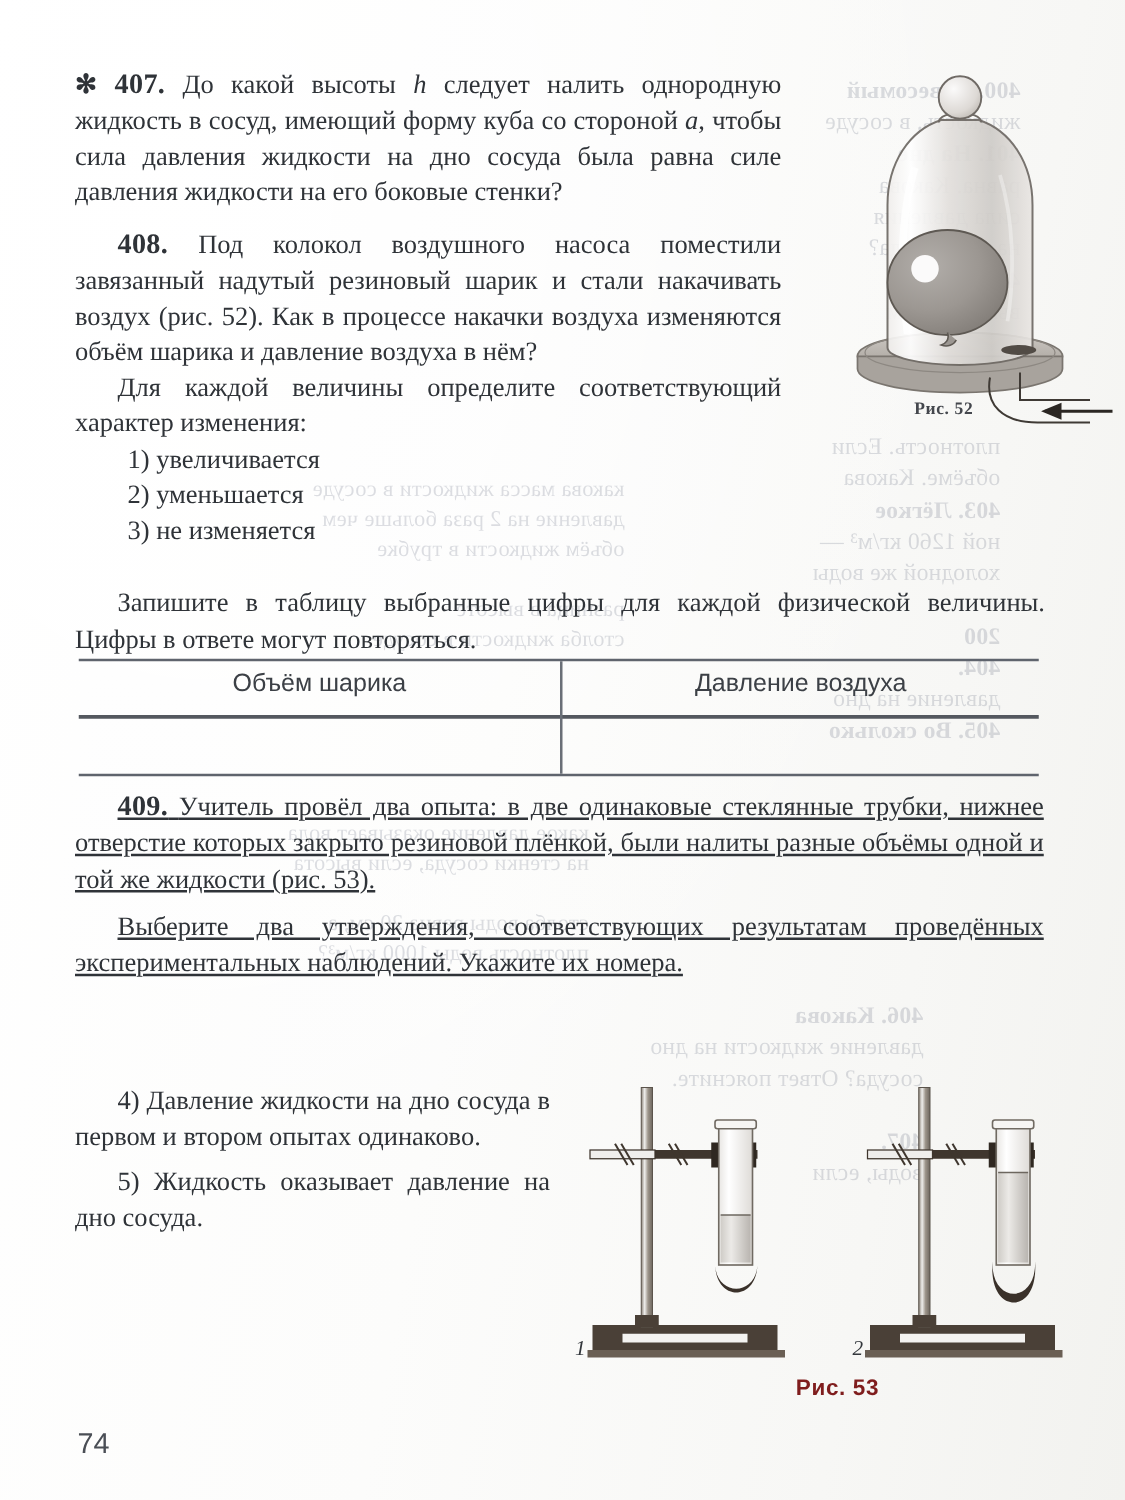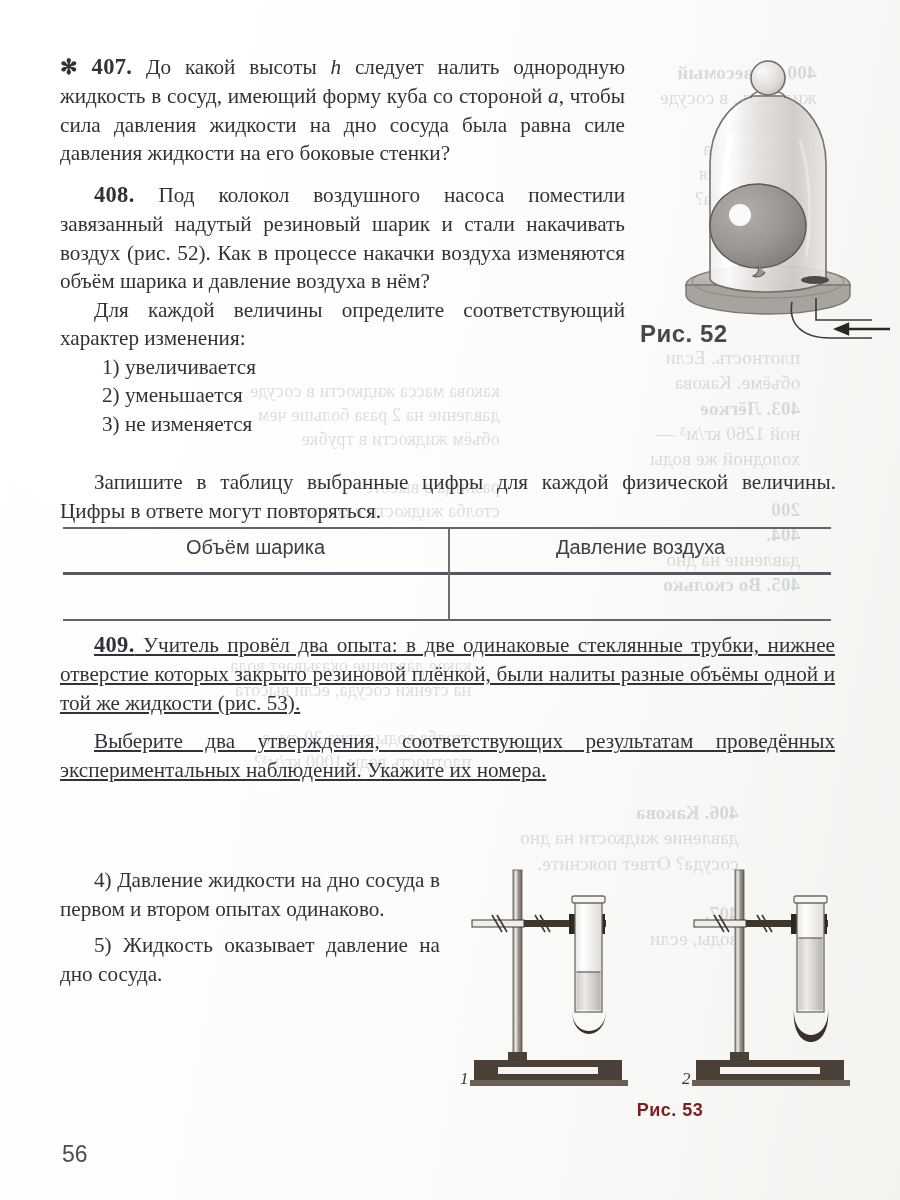--- a/index.html
+++ b/index.html
@@ -78,24 +78,24 @@
     left: 640px;
     top: 52px;
     width: 256px;
     height: 300px;
   }
   #fig52-caption {
     position: absolute;
     left: 640px;
     top: 320px;
     width: 230px;
-    text-align: left;
-    font-family: Liberation Sans, sans-serif;
+    text-align: center;
+    font-family: Liberation Serif, serif;
     font-weight: bold;
-    font-size: 24px;
+    font-size: 14px;
     color: #44474d;
     letter-spacing: .5px;
   }
 
   
   #ans-table {
     position: absolute;
     left: 63px;
     top: 527px;
     width: 768px;
@@ -426,15 +426,15 @@
         <rect x="118.5" y="76" width="24" height="72" fill="url(#liq)"></rect>
         <line x1="118.5" y1="76" x2="142.5" y2="76" stroke="#6d675f" stroke-width="1.3"></line>
 
         <path d="M114,146 C112,182 150,182 148,146 C150,172 139,180 131,180 C123,180 112,172 114,146 Z" fill="#3a312a"></path>
         <text x="2" y="222" font-family="Liberation Serif, serif" font-style="italic" font-size="17" fill="#33373c">2</text>
       </g>
     </svg>
   </div>
   <div id="fig53-caption">Рис. 53</div>
 
-  <div id="page-number">56</div>
+  <div id="page-number">74</div>
 
 </div>
 
 </body></html>

